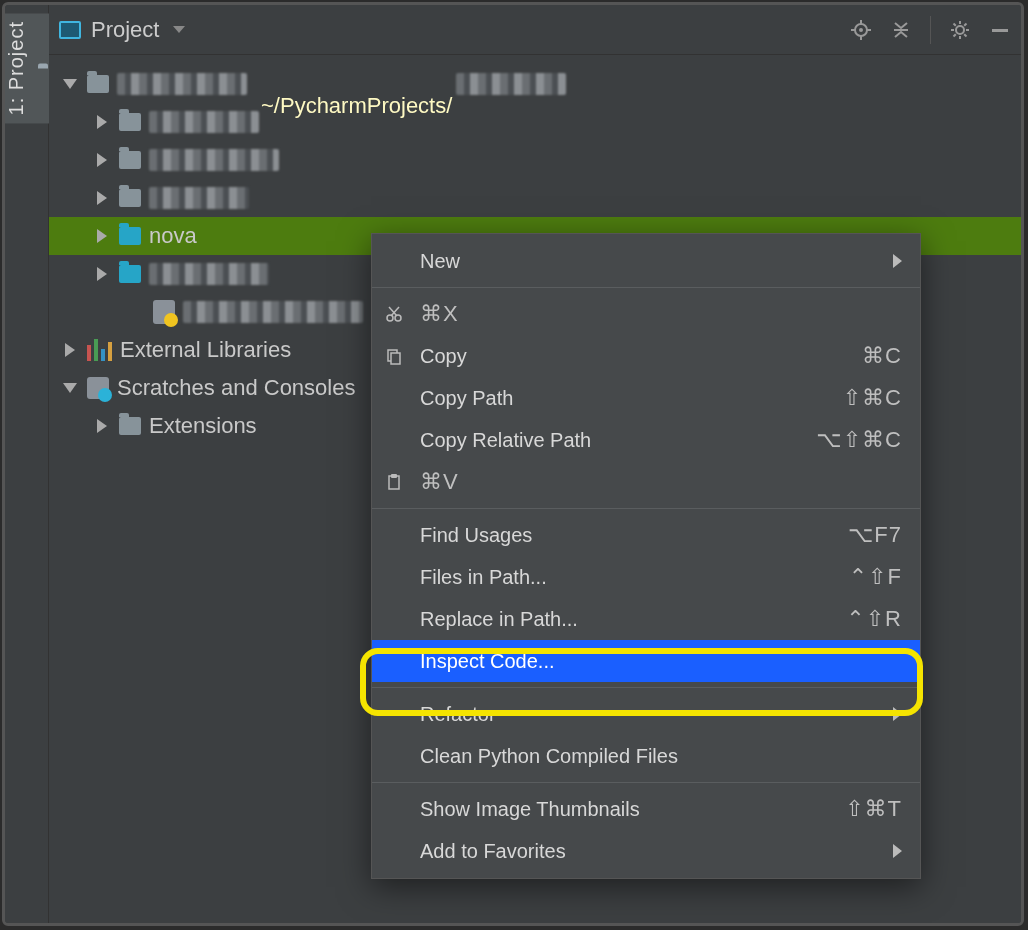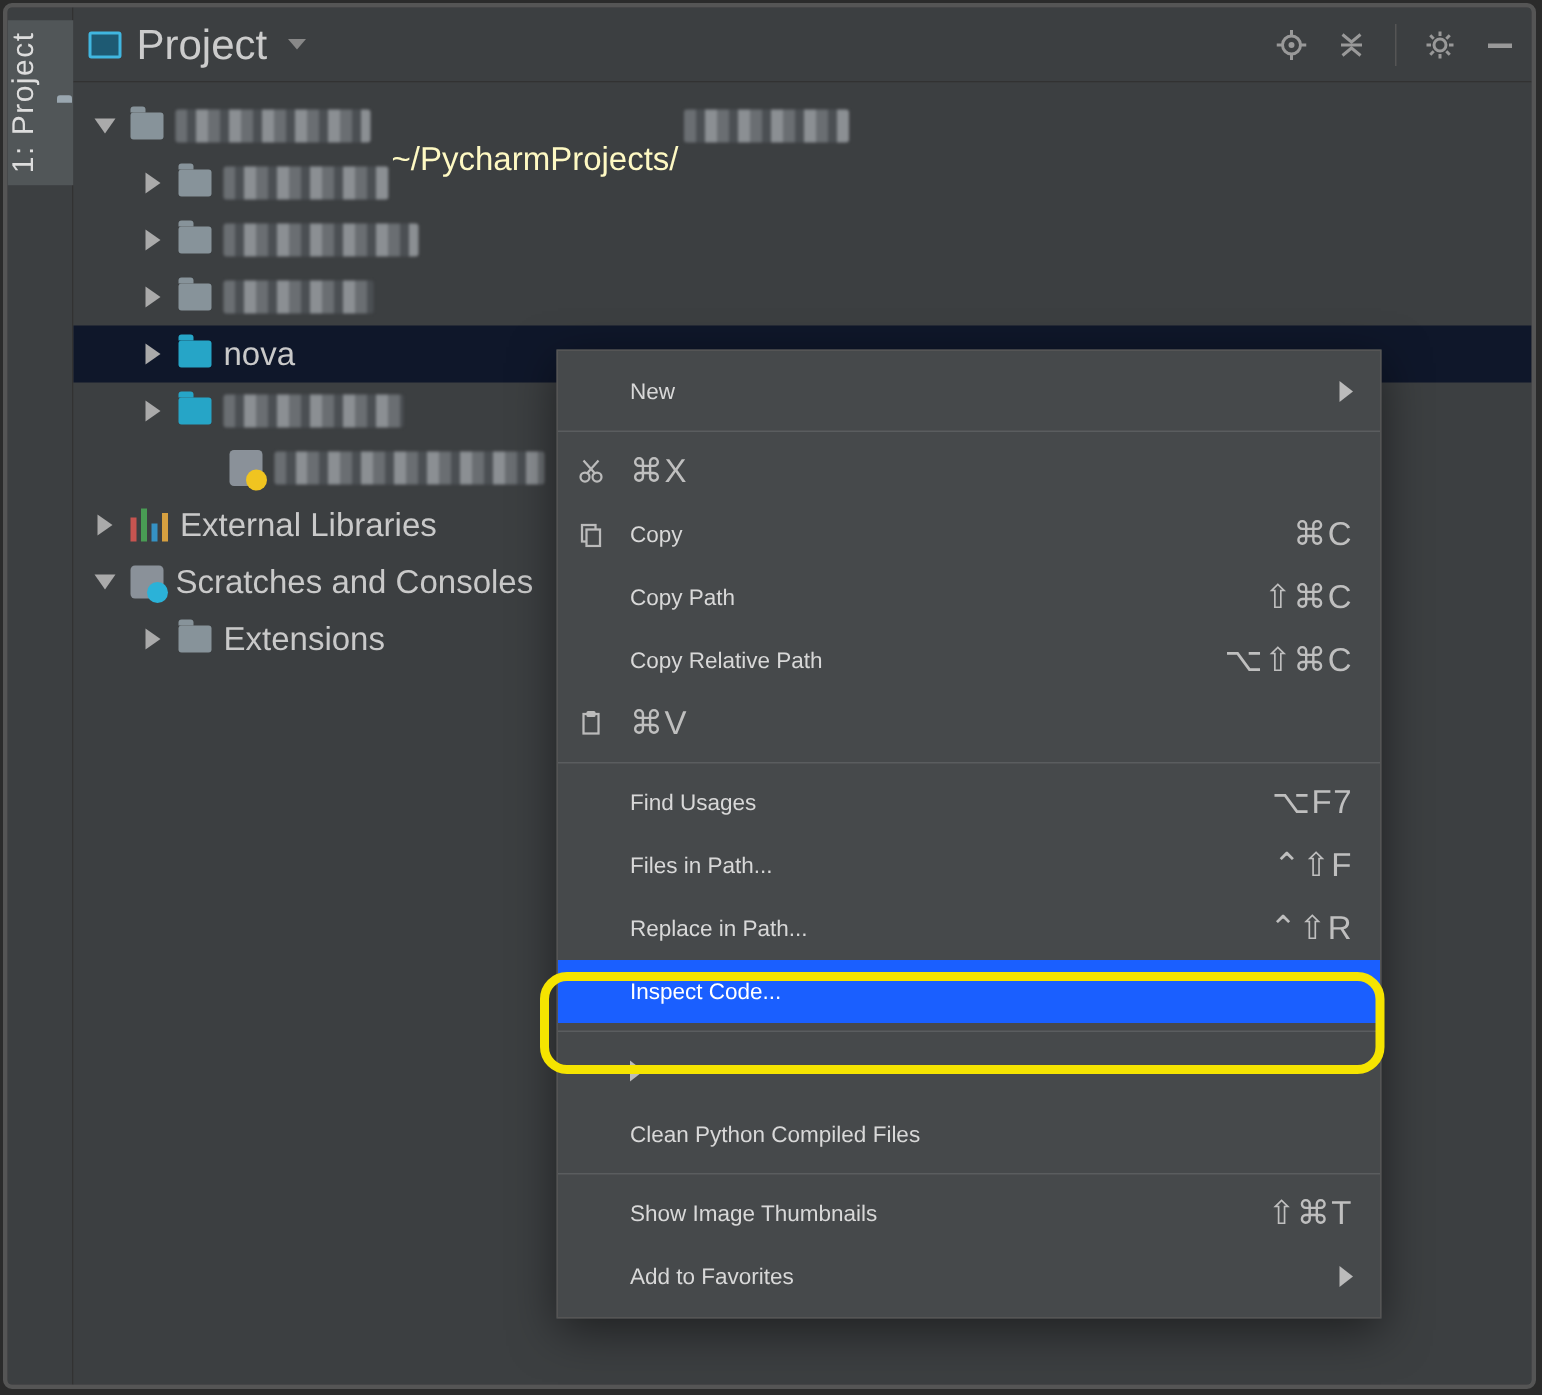--- a/index.html
+++ b/index.html
@@ -88,21 +88,21 @@
       align-items: center;
       gap: 10px;
       flex: 1;
     }
     .proj-icon {
       width: 22px; height: 18px;
       border: 2px solid #40b6e0;
       background: #1e5a73;
       border-radius: 2px;
     }
-    .header-title { color: #ccc; font-size: 28px; }
+    .header-title { color: #ccc; font-size: 22px; }
     .dd-arrow {
       width: 0; height: 0;
       border-left: 6px solid transparent;
       border-right: 6px solid transparent;
       border-top: 7px solid #888;
       margin-left: 4px;
     }
     .header-right {
       display: flex;
       align-items: center;
@@ -121,21 +121,21 @@
     }
     .row {
       display: flex;
       align-items: center;
       height: 38px;
       padding-left: 12px;
       gap: 8px;
       white-space: nowrap;
     }
     .row.selected {
-      background: #0f172a;
+      background: #4d7c0f;
       width: 100%;
     }
     .expand {
       width: 18px; height: 18px;
       display:flex; align-items:center; justify-content:center;
     }
     .tri-right {
       width: 0; height: 0;
       border-top: 7px solid transparent;
       border-bottom: 7px solid transparent;
@@ -208,21 +208,21 @@
     }
     .ctx-row {
       display:flex;
       align-items:center;
       height:42px;
       padding: 0 18px 0 8px;
       gap:12px;
       position: relative;
     }
     .ctx-iconcell { width:28px; display:flex; justify-content:center; }
-    .ctx-label { flex:1; color:#d8d8d8; font-size:15px; }
+    .ctx-label { flex:1; color:#d8d8d8; font-size:20px; }
     .ctx-shortcut { color:#bfbfbf; font-size:22px; letter-spacing:1px; }
     .ctx-sub {
       width:0;height:0;border-top:7px solid transparent;border-bottom:7px solid transparent;border-left:9px solid #bbb;
     }
     .ctx-sep { height:1px; background:#5a5d5f; margin:5px 0; }
     .ctx-row.highlight {
       background:#1a5fff;
     }
     .ctx-row.highlight .ctx-label { color:#fff; }
 
@@ -437,20 +437,21 @@
         <span class="ctx-label">Replace in Path...</span>
         <span class="ctx-shortcut">⌃⇧R</span>
       </div>
       <div class="ctx-row highlight">
         <span class="ctx-iconcell"></span>
         <span class="ctx-label">Inspect Code...</span>
       </div>
       <div class="ctx-sep"></div>
       <div class="ctx-row">
         <span class="ctx-iconcell"></span>
+        <span class="ctx-label">Refactor</span>
         <span class="ctx-sub"></span>
       </div>
       <div class="ctx-row">
         <span class="ctx-iconcell"></span>
         <span class="ctx-label">Clean Python Compiled Files</span>
       </div>
       <div class="ctx-sep"></div>
       <div class="ctx-row">
         <span class="ctx-iconcell"></span>
         <span class="ctx-label">Show Image Thumbnails</span>

